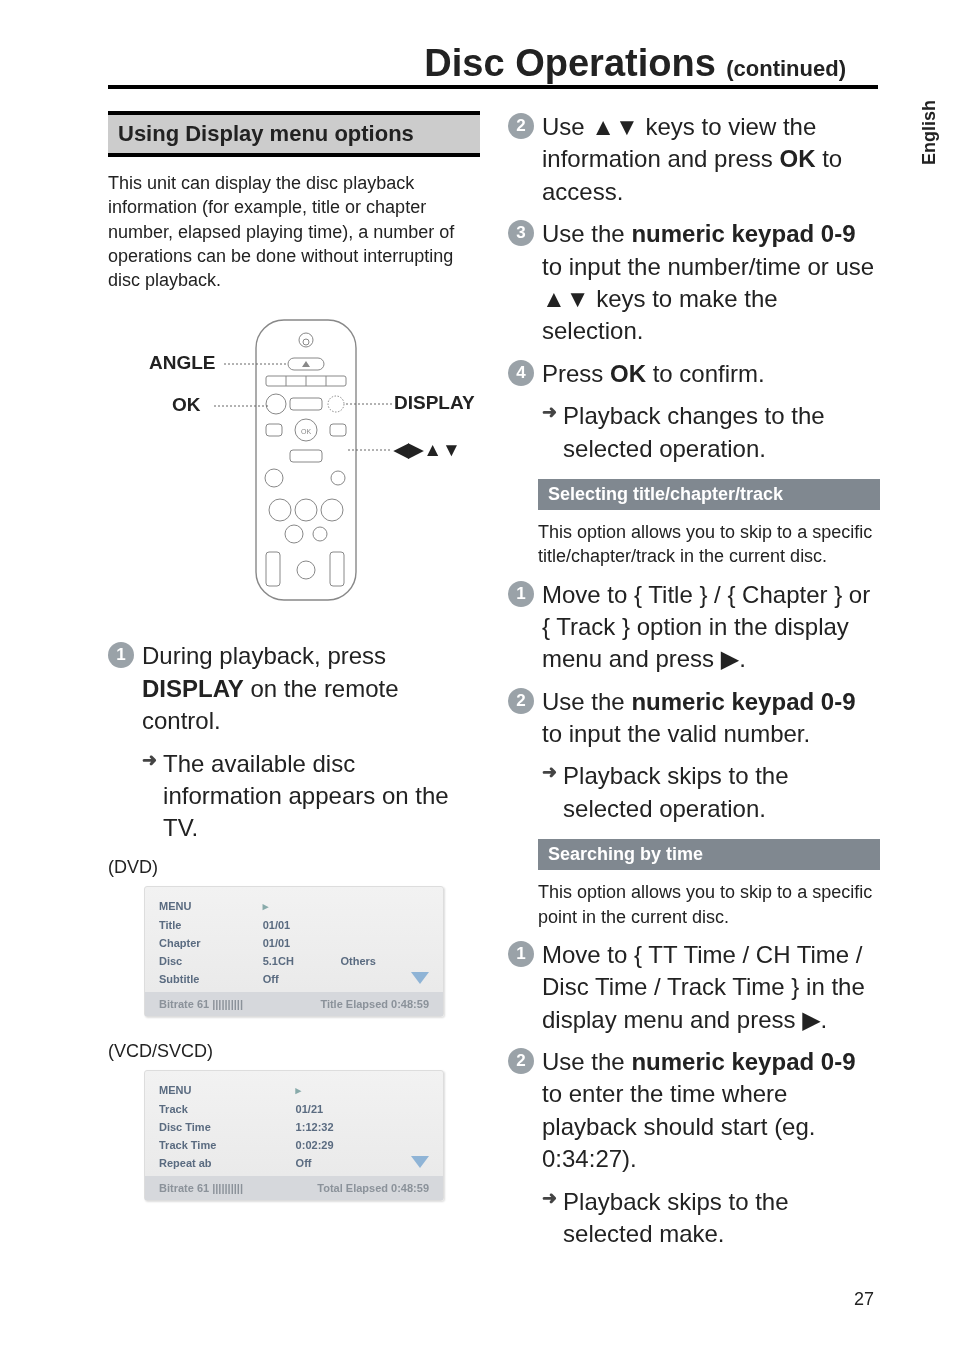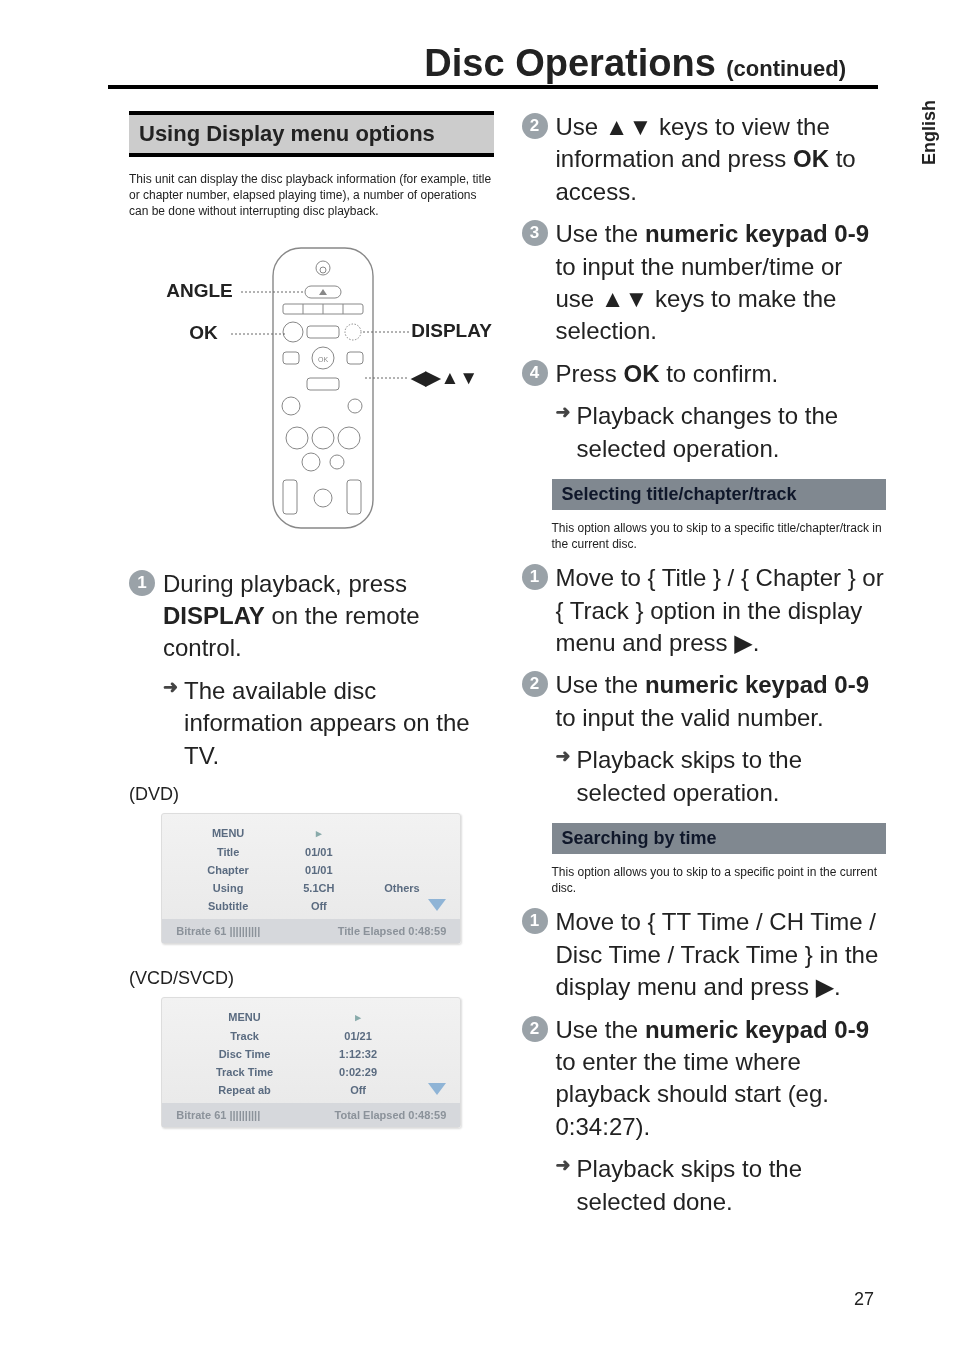--- a/index.html
+++ b/index.html
@@ -2,50 +2,50 @@
 <html><head>
 <meta charset="utf-8">
 <style>
   * { box-sizing: border-box; margin: 0; padding: 0; }
   html, body { width: 954px; height: 1350px; background: #fff; font-family: "Gill Sans", "Gill Sans MT", "Segoe UI", sans-serif; color: #222; }
   .page { position: relative; width: 954px; height: 1350px; padding: 42px 68px 50px 108px; }
   .title-row { text-align: right; padding-right: 40px; }
   .title-main { font-size: 38px; font-weight: bold; display: inline; }
   .title-sub { font-size: 22px; font-weight: bold; display: inline; margin-left: 6px; }
   .title-rule { border: none; border-top: 4px solid #000; width: 770px; margin-left: 0; }
-  .columns { display: flex; gap: 28px; margin-top: 22px; margin-left: 21px; }
+  .columns { display: flex; gap: 28px; margin-top: 22px; }
   .col { width: 372px; }
   .col-right { width: 372px; }
   .side-tab { position: absolute; right: 14px; top: 100px; writing-mode: vertical-rl; transform: rotate(180deg); font-weight: bold; font-size: 18px; }
 
   .section-head-wrap { margin-bottom: 14px; }
   .section-rule { border: none; border-top: 4px solid #000; }
   .section-head { background: #ccc; padding: 6px 10px; font-size: 22px; font-weight: bold; }
 
-  .body-para { font-size: 12px; line-height: 1.35; margin-bottom: 10px; }
+  .body-para { font-size: 18px; line-height: 1.35; margin-bottom: 10px; }
   .indent { margin-left: 30px; }
 
   .step { display: flex; align-items: flex-start; margin-bottom: 10px; }
   .step-num { flex: 0 0 26px; height: 26px; border-radius: 13px; background: #9aa2a8; color: #fff; font-weight: bold; font-size: 17px; text-align: center; line-height: 26px; margin-right: 8px; margin-top: 2px; }
   .step-txt { font-size: 24px; line-height: 1.35; flex: 1; }
 
   .arrow-line { display: flex; align-items: flex-start; margin-left: 34px; margin-bottom: 12px; }
   .arrow-glyph { color: #444; font-size: 18px; margin-right: 6px; font-weight: bold; line-height: 1.4; }
 
-  .sub-head { background: #808890; color: #0f172a; padding: 5px 10px; font-size: 18px; font-weight: bold; margin: 14px 0 10px 30px; }
+  .sub-head { background: #808890; color: #ffffff; padding: 5px 10px; font-size: 18px; font-weight: bold; margin: 14px 0 10px 30px; }
 
   .remote-area { position: relative; width: 360px; height: 300px; margin: 18px auto 30px; }
   .remote-area svg { position: absolute; left: 0; top: 0; }
 
   .lbl { position: absolute; font-weight: bold; font-size: 19px; }
 
   .menu-box { width: 300px; margin: 8px auto 24px; border: 1px solid #ddd; background: linear-gradient(#f2f2f2,#e8e8e8); border-radius: 3px; font-size: 11px; color: #5a6b80; box-shadow: 1px 1px 2px #ddd; }
   .menu-box .mb-body { padding: 10px 14px 4px; }
   .menu-box table { width: 100%; border-collapse: collapse; font-weight: bold; }
-  .menu-box td { padding: 3px 0; text-align: center; }
+  .menu-box td { padding: 3px 0; }
   .menu-box .mb-head td:first-child { color: #5a6b80; }
   .menu-box .mb-foot { background: #d6d8dc; color: #8b929a; padding: 6px 14px; display: flex; justify-content: space-between; font-weight: bold; }
   .down-tri { float: right; width: 0; height: 0; border-left: 9px solid transparent; border-right: 9px solid transparent; border-top: 12px solid #8fb4d6; margin-top: -2px; }
 
   .caption { text-align: left; font-size: 18px; margin-top: 4px; }
 
   .page-num { position: absolute; right: 80px; bottom: 40px; font-size: 18px; }
 
   b { font-weight: bold; }
 </style>
@@ -142,21 +142,21 @@
                   <td>Title</td>
                   <td>01/01</td>
                   <td></td>
                 </tr>
           <tr>
                   <td>Chapter</td>
                   <td>01/01</td>
                   <td></td>
                 </tr>
           <tr>
-                  <td>Using</td>
+                  <td>Disc</td>
                   <td>5.1CH</td>
                   <td>Others</td>
                 </tr>
           <tr>
                   <td>Subtitle</td>
                   <td>Off</td>
                   <td>
                     <span class="down-tri"></span>
                   </td>
                 </tr>
@@ -255,20 +255,20 @@
       <div class="step">
         <span class="step-num">1</span>
         <span class="step-txt">Move to { TT Time / CH Time / Disc Time / Track Time } in the display menu and press ▶.</span>
       </div>
       <div class="step">
         <span class="step-num">2</span>
         <span class="step-txt"><span>Use the </span><b>numeric keypad 0-9</b><span> to enter the time where playback should start (eg. 0:34:27).</span></span>
       </div>
       <div class="arrow-line">
         <span class="arrow-glyph">➜</span>
-        <span class="step-txt">Playback skips to the selected done.</span>
+        <span class="step-txt">Playback skips to the selected make.</span>
       </div>
 
     </div>
   </div>
 
   <div class="page-num">27</div>
 </div>
 
 </body></html>

